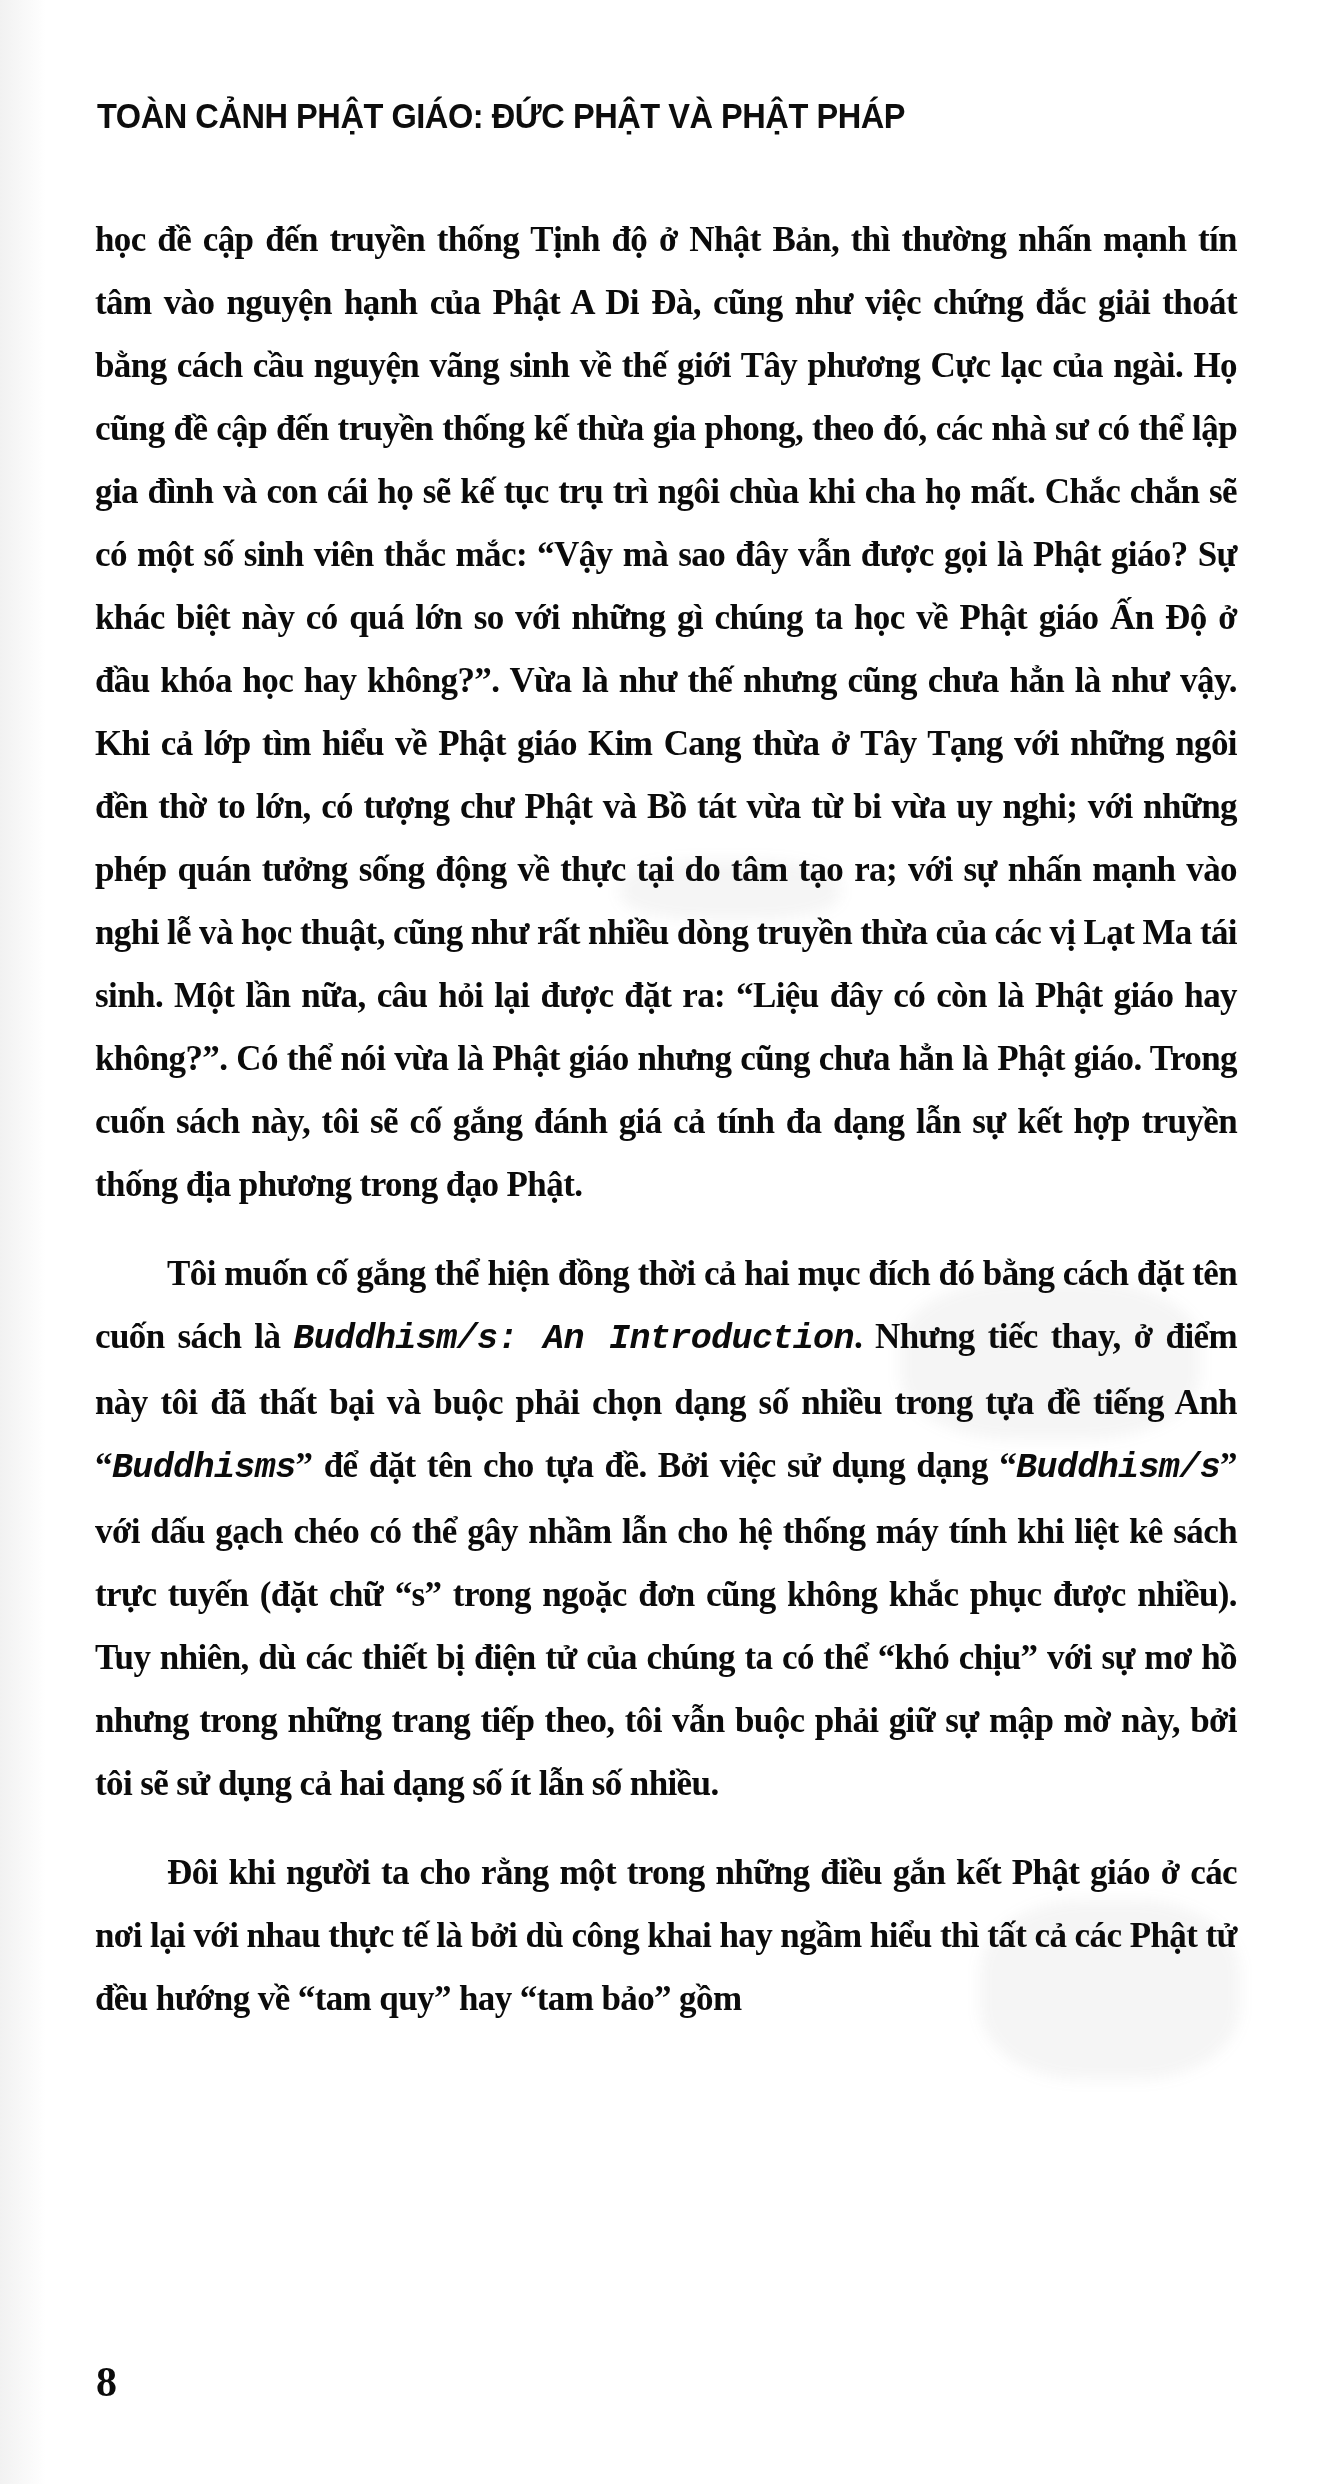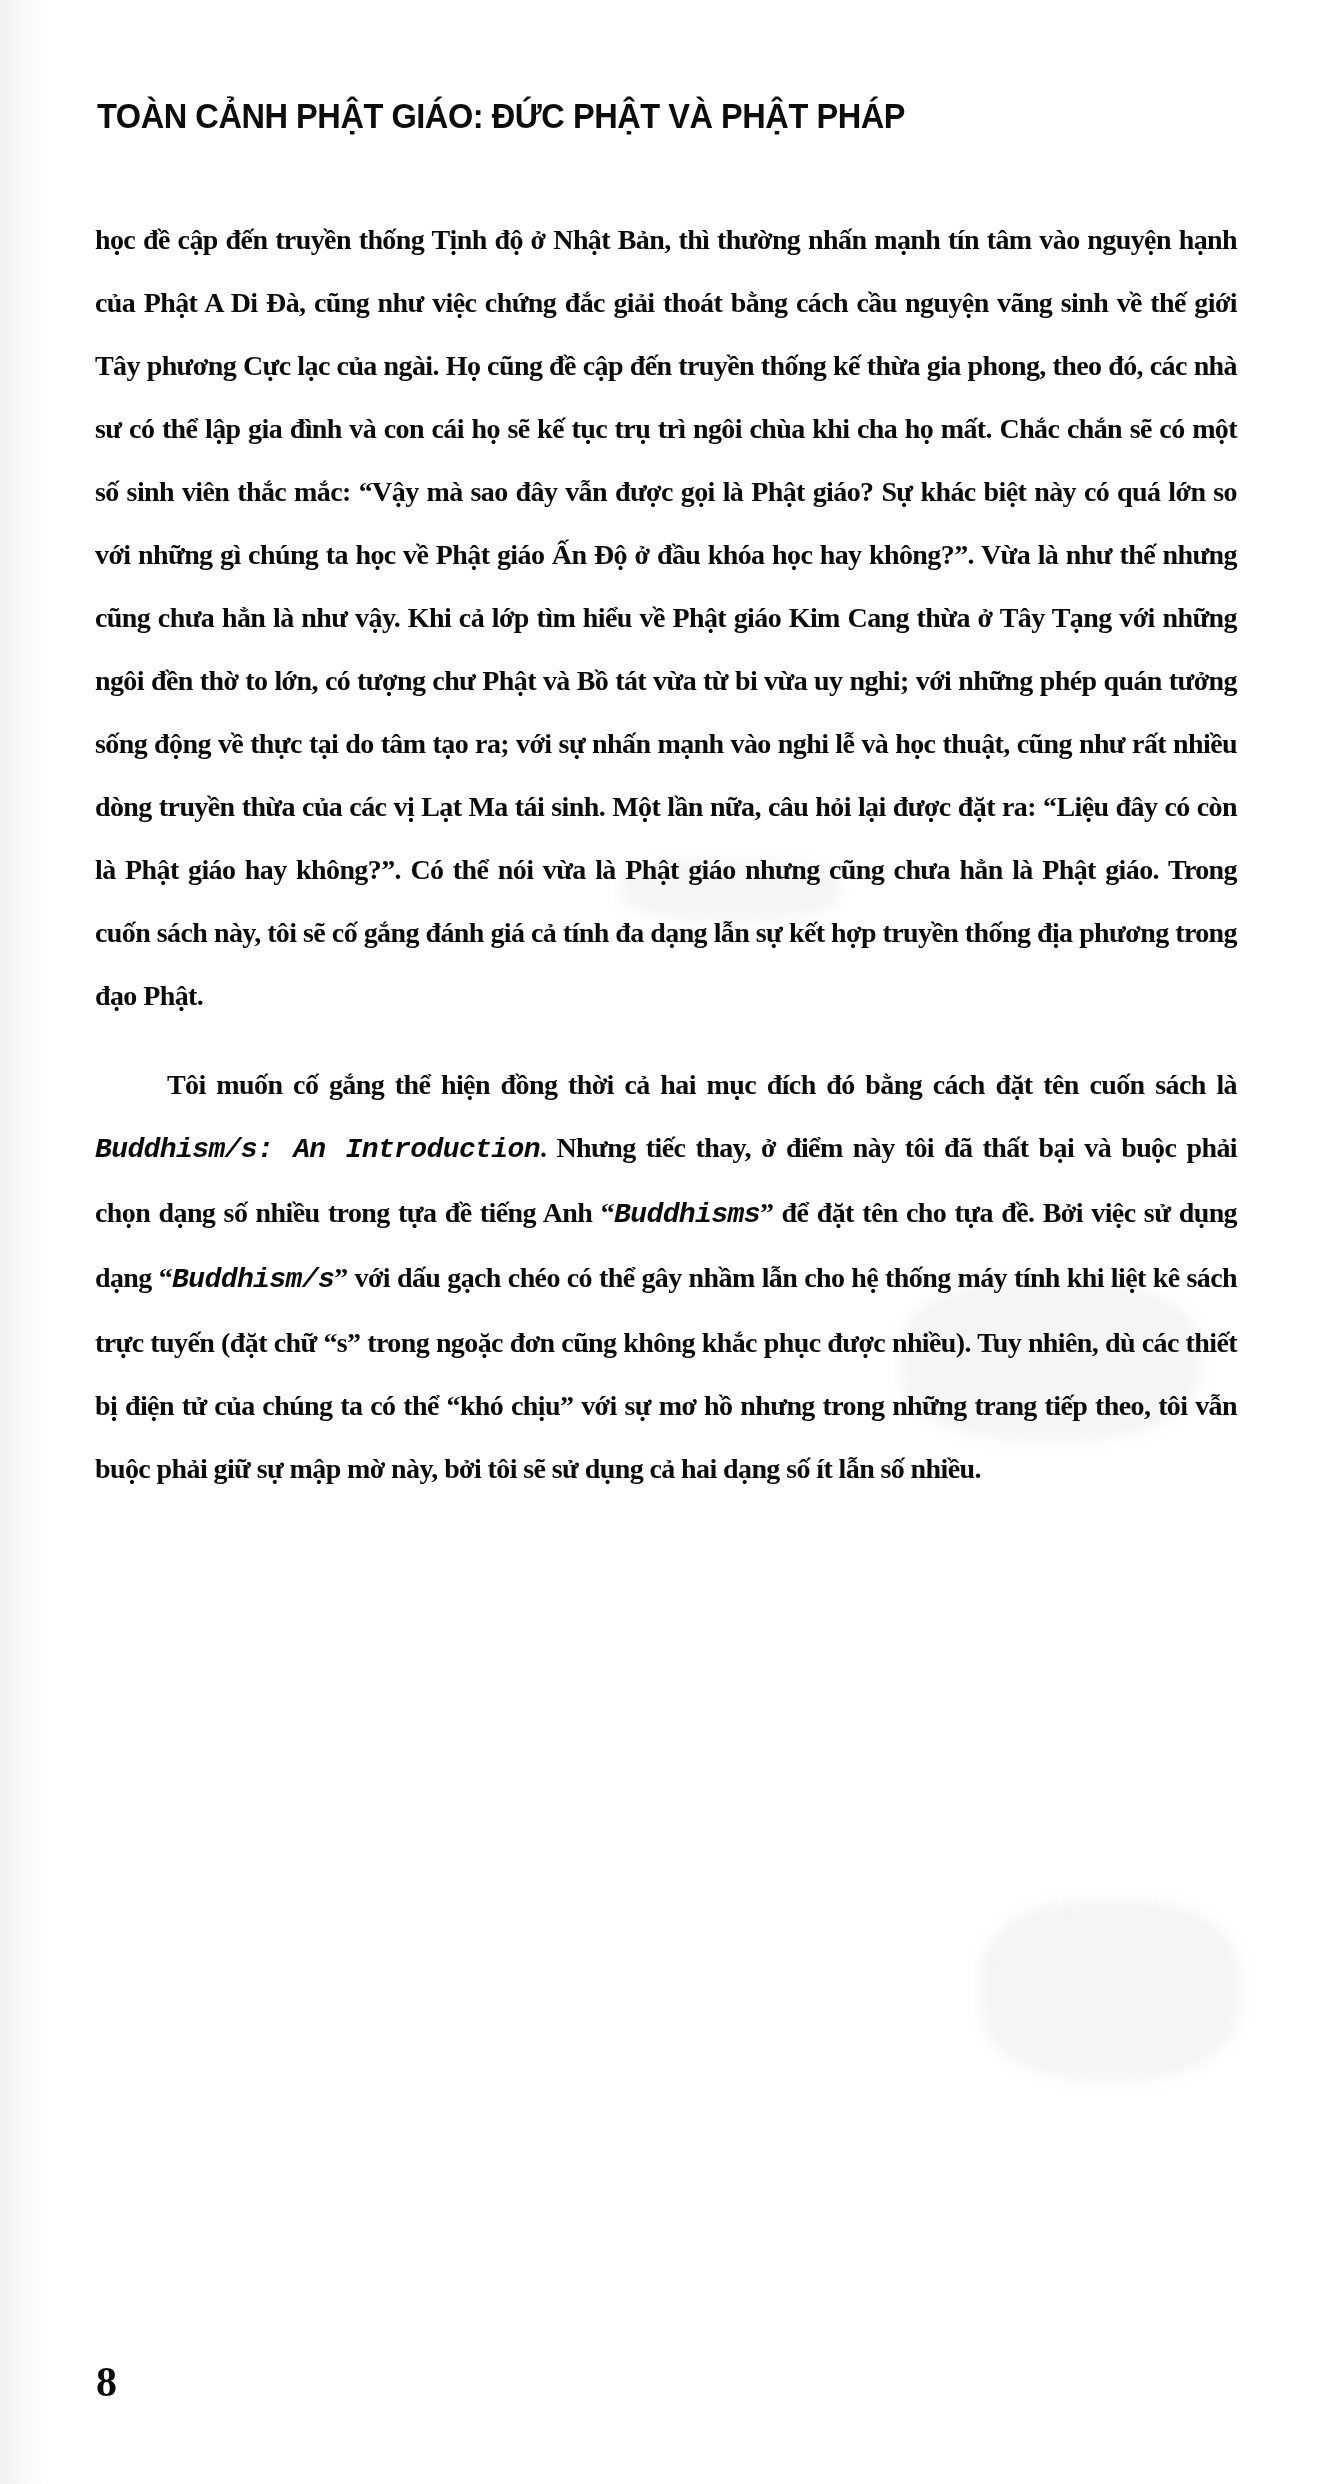--- a/index.html
+++ b/index.html
@@ -40,21 +40,21 @@
     transform-origin:left center;
     color:#0d0d0d;
   }
   .page-body{
     position:absolute;
     left:95px;top:208px;
     width:1142px;
   }
   .para{
     margin:0 0 26px 0;
-    font-size:28px;
+    font-size:35px;
     line-height:63px;
     font-weight:bold;
     letter-spacing:-0.6px;
     text-align:justify;
     color:#0b0b0b;
   }
   .para.indent{ text-indent:72px; }
   .para em{ font-style:italic;font-family:Liberation Mono, monospace; }
   .folio{
     position:absolute;
@@ -70,15 +70,16 @@
 <div class="scan-edge-left"></div>
 <div class="scan-smudge smudge-1"></div>
 <div class="scan-smudge smudge-2"></div>
 <div class="scan-smudge smudge-3"></div>
 
 <div class="running-head">TOÀN CẢNH PHẬT GIÁO: ĐỨC PHẬT VÀ PHẬT PHÁP</div>
 
 <div class="page-body">
     <p class="para"><span>học đề cập đến truyền thống Tịnh độ ở Nhật Bản, thì thường nhấn mạnh tín tâm vào nguyện hạnh của Phật A Di Đà, cũng như việc chứng đắc giải thoát bằng cách cầu nguyện vãng sinh về thế giới Tây phương Cực lạc của ngài. Họ cũng đề cập đến truyền thống kế thừa gia phong, theo đó, các nhà sư có thể lập gia đình và con cái họ sẽ kế tục trụ trì ngôi chùa khi cha họ mất. Chắc chắn sẽ có một số sinh viên thắc mắc: “Vậy mà sao đây vẫn được gọi là Phật giáo? Sự khác biệt này có quá lớn so với những gì chúng ta học về Phật giáo Ấn Độ ở đầu khóa học hay không?”. Vừa là như thế nhưng cũng chưa hẳn là như vậy. Khi cả lớp tìm hiểu về Phật giáo Kim Cang thừa ở Tây Tạng với những ngôi đền thờ to lớn, có tượng chư Phật và Bồ tát vừa từ bi vừa uy nghi; với những phép quán tưởng sống động về thực tại do tâm tạo ra; với sự nhấn mạnh vào nghi lễ và học thuật, cũng như rất nhiều dòng truyền thừa của các vị Lạt Ma tái sinh. Một lần nữa, câu hỏi lại được đặt ra: “Liệu đây có còn là Phật giáo hay không?”. Có thể nói vừa là Phật giáo nhưng cũng chưa hẳn là Phật giáo. Trong cuốn sách này, tôi sẽ cố gắng đánh giá cả tính đa dạng lẫn sự kết hợp truyền thống địa phương trong đạo Phật.</span></p>
     <p class="para indent"><span>Tôi muốn cố gắng thể hiện đồng thời cả hai mục đích đó bằng cách đặt tên cuốn sách là </span><em>Buddhism/s: An Introduction</em><span>. Nhưng tiếc thay, ở điểm này tôi đã thất bại và buộc phải chọn dạng số nhiều trong tựa đề tiếng Anh “</span><em>Buddhisms</em><span>” để đặt tên cho tựa đề. Bởi việc sử dụng dạng “</span><em>Buddhism/s</em><span>” với dấu gạch chéo có thể gây nhầm lẫn cho hệ thống máy tính khi liệt kê sách trực tuyến (đặt chữ “s” trong ngoặc đơn cũng không khắc phục được nhiều). Tuy nhiên, dù các thiết bị điện tử của chúng ta có thể “khó chịu” với sự mơ hồ nhưng trong những trang tiếp theo, tôi vẫn buộc phải giữ sự mập mờ này, bởi tôi sẽ sử dụng cả hai dạng số ít lẫn số nhiều.</span></p>
+    <p class="para indent"><span>Đôi khi người ta cho rằng một trong những điều gắn kết Phật giáo ở các nơi lại với nhau thực tế là bởi dù công khai hay ngầm hiểu thì tất cả các Phật tử đều hướng về “tam quy” hay “tam bảo” gồm</span></p>
   </div>
 
 <div class="folio">8</div>
 
 </body></html>

